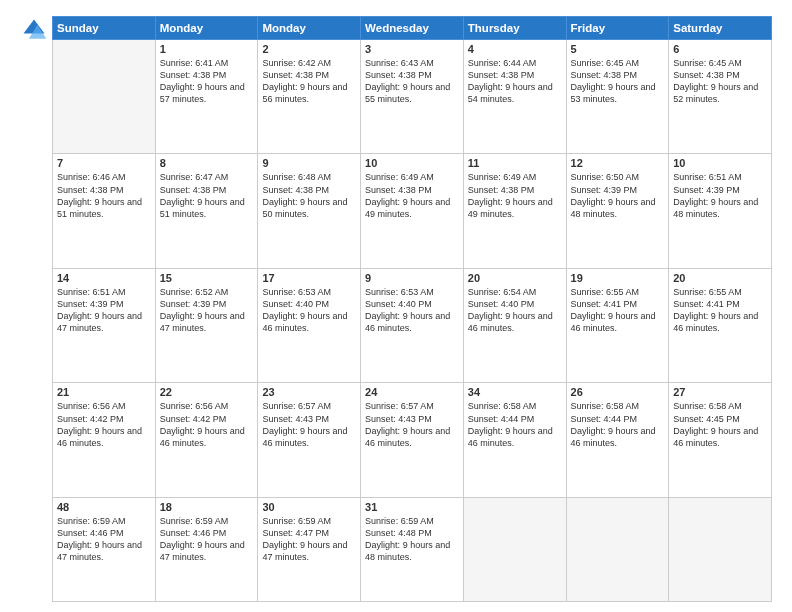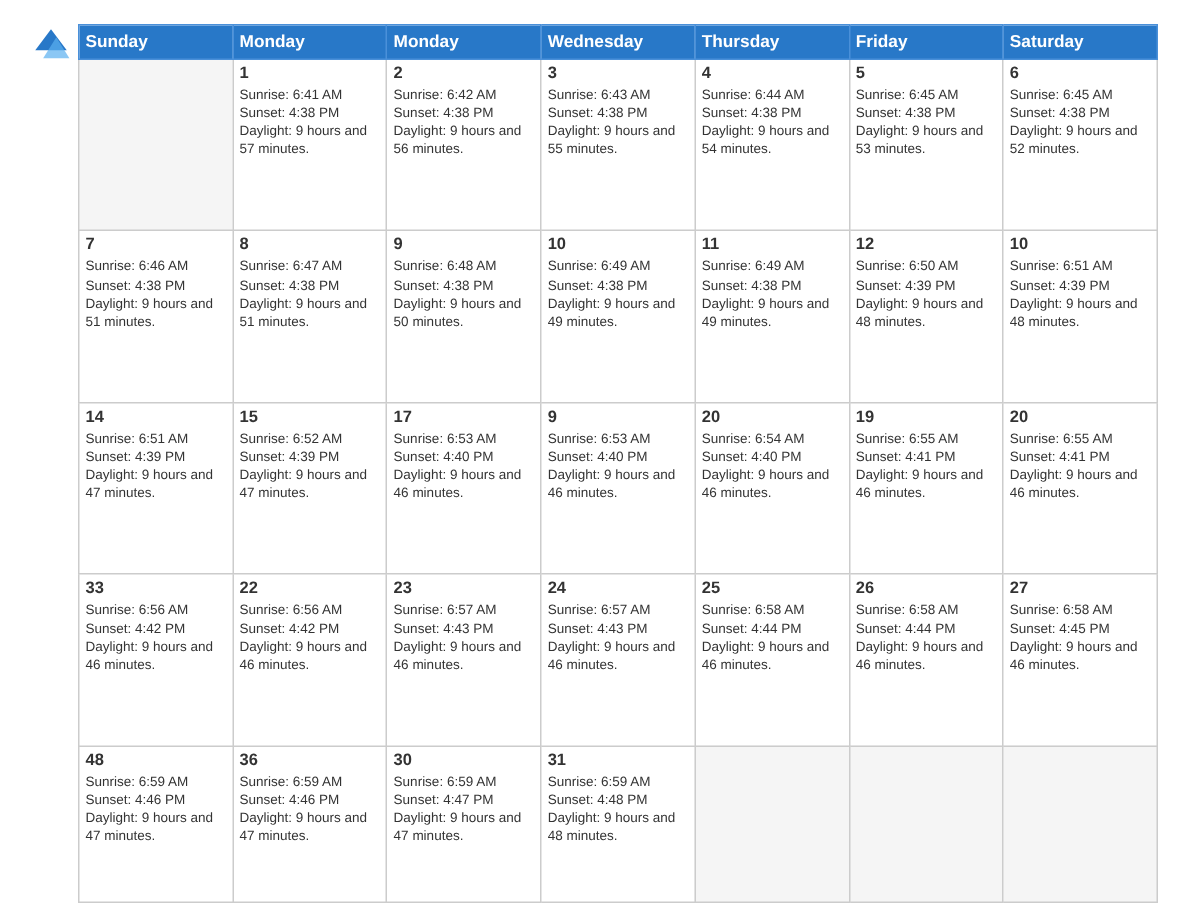--- a/index.html
+++ b/index.html
@@ -219,55 +219,55 @@
             <span class="day-num">19</span>
             <div class="cell-text">Sunrise: 6:55 AM<br>Sunset: 4:41 PM<br>Daylight: 9 hours and 46 minutes.</div>
           </td>
           <td>
             <span class="day-num">20</span>
             <div class="cell-text">Sunrise: 6:55 AM<br>Sunset: 4:41 PM<br>Daylight: 9 hours and 46 minutes.</div>
           </td>
         </tr>
         <tr>
           <td>
-            <span class="day-num">33</span>
+            <span class="day-num">21</span>
             <div class="cell-text">Sunrise: 6:56 AM<br>Sunset: 4:42 PM<br>Daylight: 9 hours and 46 minutes.</div>
           </td>
           <td>
             <span class="day-num">22</span>
             <div class="cell-text">Sunrise: 6:56 AM<br>Sunset: 4:42 PM<br>Daylight: 9 hours and 46 minutes.</div>
           </td>
           <td>
             <span class="day-num">23</span>
             <div class="cell-text">Sunrise: 6:57 AM<br>Sunset: 4:43 PM<br>Daylight: 9 hours and 46 minutes.</div>
           </td>
           <td>
             <span class="day-num">24</span>
             <div class="cell-text">Sunrise: 6:57 AM<br>Sunset: 4:43 PM<br>Daylight: 9 hours and 46 minutes.</div>
           </td>
           <td>
-            <span class="day-num">25</span>
+            <span class="day-num">34</span>
             <div class="cell-text">Sunrise: 6:58 AM<br>Sunset: 4:44 PM<br>Daylight: 9 hours and 46 minutes.</div>
           </td>
           <td>
             <span class="day-num">26</span>
             <div class="cell-text">Sunrise: 6:58 AM<br>Sunset: 4:44 PM<br>Daylight: 9 hours and 46 minutes.</div>
           </td>
           <td>
             <span class="day-num">27</span>
             <div class="cell-text">Sunrise: 6:58 AM<br>Sunset: 4:45 PM<br>Daylight: 9 hours and 46 minutes.</div>
           </td>
         </tr>
         <tr>
           <td>
             <span class="day-num">48</span>
             <div class="cell-text">Sunrise: 6:59 AM<br>Sunset: 4:46 PM<br>Daylight: 9 hours and 47 minutes.</div>
           </td>
           <td>
-            <span class="day-num">36</span>
+            <span class="day-num">18</span>
             <div class="cell-text">Sunrise: 6:59 AM<br>Sunset: 4:46 PM<br>Daylight: 9 hours and 47 minutes.</div>
           </td>
           <td>
             <span class="day-num">30</span>
             <div class="cell-text">Sunrise: 6:59 AM<br>Sunset: 4:47 PM<br>Daylight: 9 hours and 47 minutes.</div>
           </td>
           <td>
             <span class="day-num">31</span>
             <div class="cell-text">Sunrise: 6:59 AM<br>Sunset: 4:48 PM<br>Daylight: 9 hours and 48 minutes.</div>
           </td>

